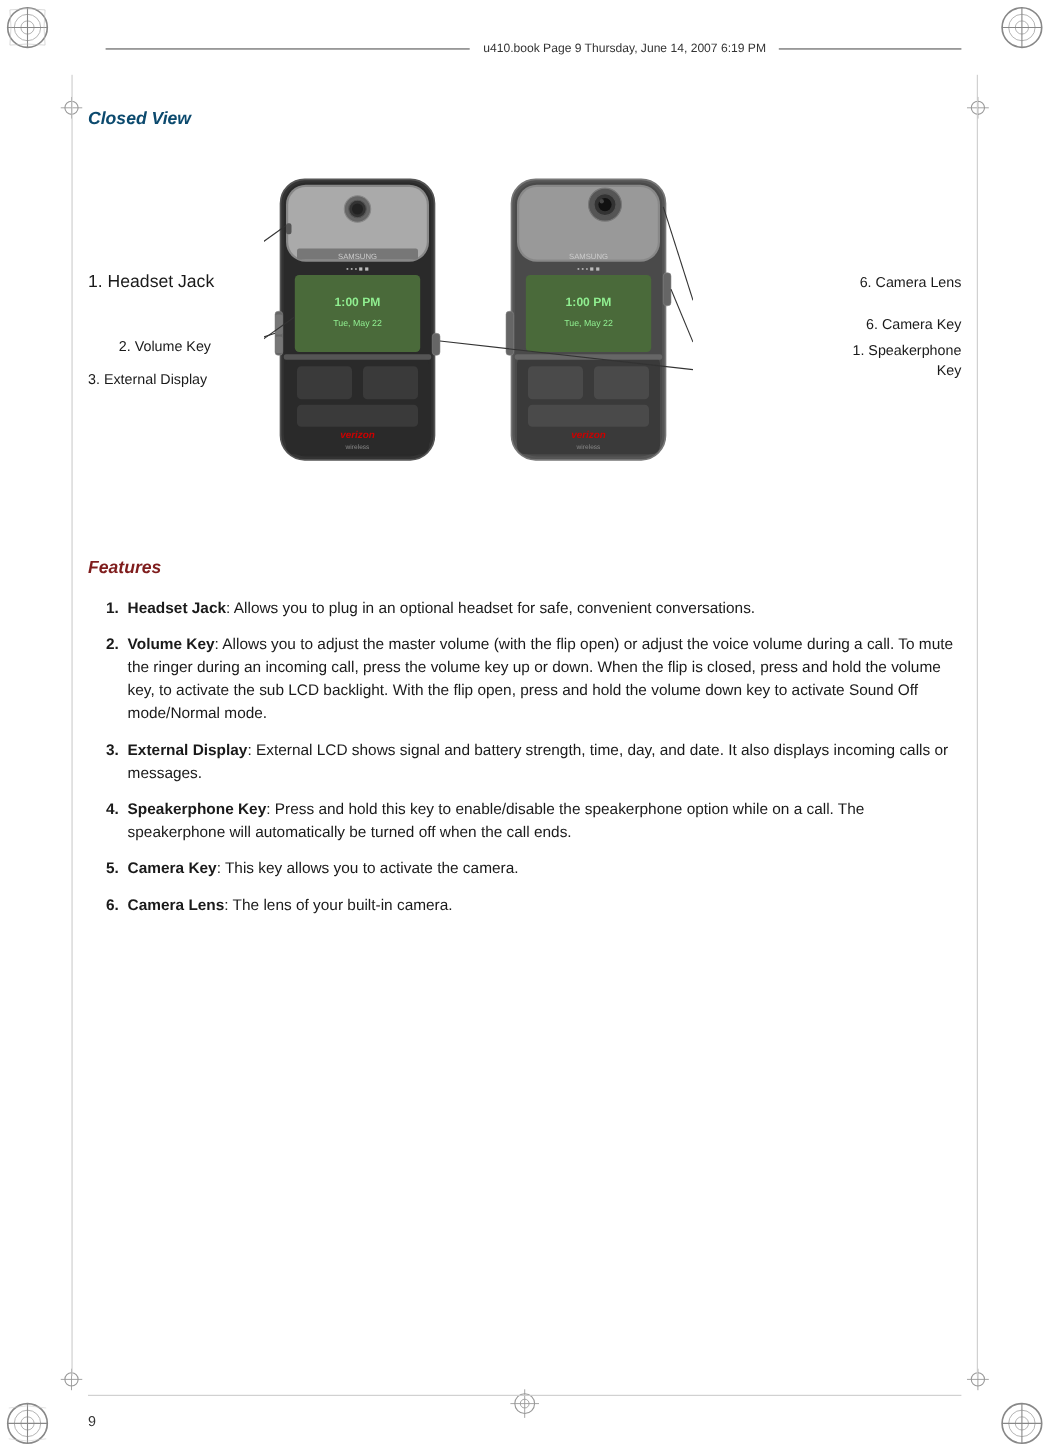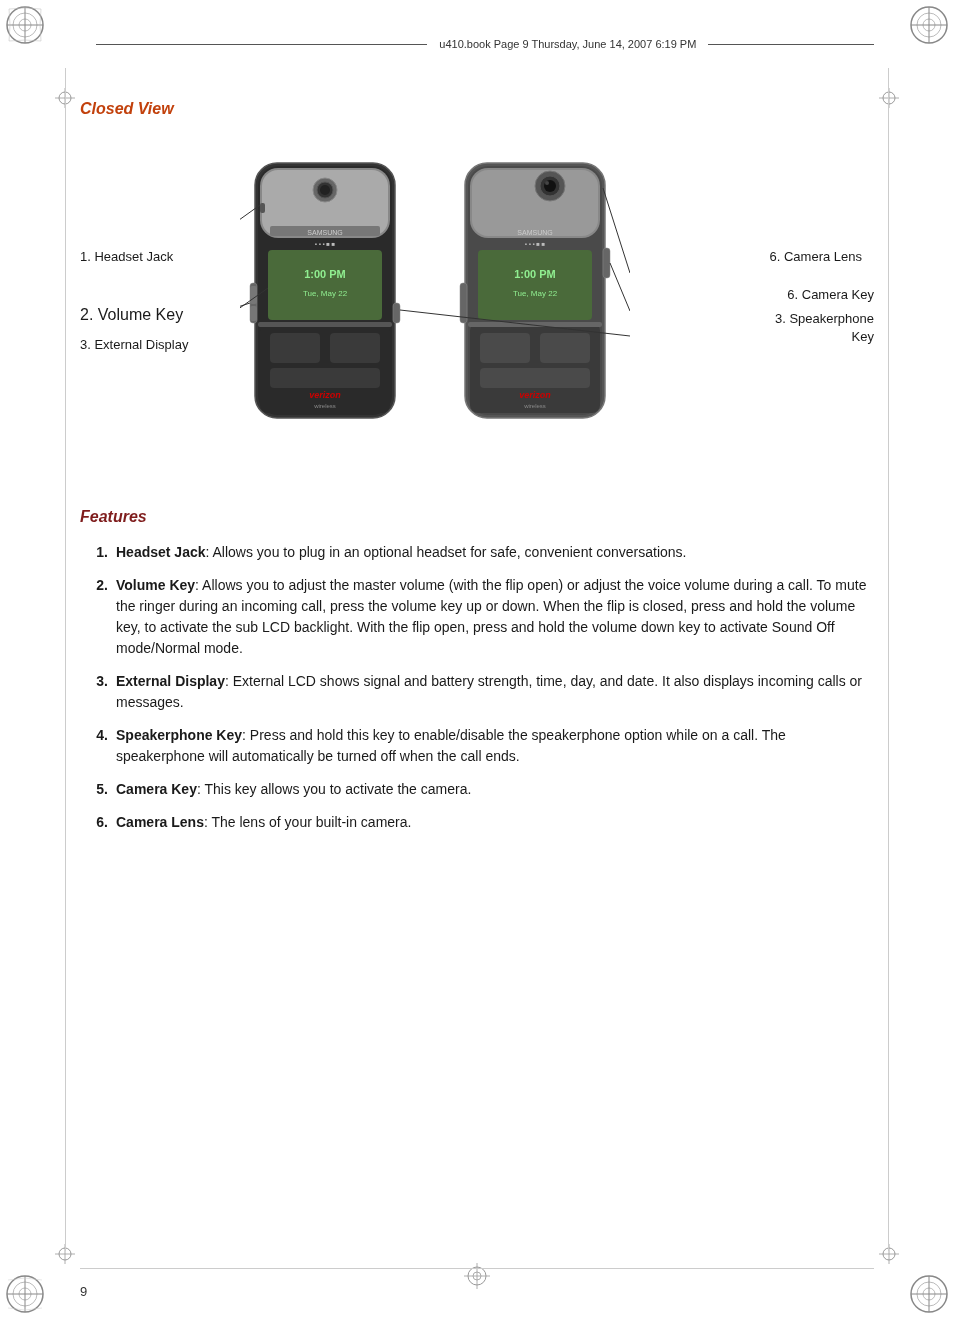--- a/index.html
+++ b/index.html
@@ -22,21 +22,21 @@
       left: 80px;
       right: 80px;
       bottom: 60px;
     }
 
     
     .page-title {
       font-style: italic;
       font-weight: bold;
       font-size: 16px;
-      color: #c2410c;
+      color: #0c4a6e;
       margin-top: 30px;
       margin-bottom: 20px;
     }
 
     
     .diagram-area {
       position: relative;
       width: 100%;
       height: 340px;
       margin-bottom: 30px;
@@ -151,24 +151,24 @@
 
 <div style="position:absolute;top:68px;right:65px;width:1px;bottom:68px;background:#ccc;"></div>
 
 <div class="page-content">
 
   <div class="page-title">Closed View</div>
 
   <div class="diagram-area">
 
     <div style="position:absolute;left:0;top:110px;">
-      <span style="font-size:13px;">1. Headset Jack</span>
+      <span style="font-size:16px;">1. Headset Jack</span>
     </div>
     <div style="position:absolute;left:0;top:168px;">
-      <span style="font-size:16px;">2. Volume Key</span>
+      <span style="font-size:13px;margin-left:28px;">2. Volume Key</span>
     </div>
     <div style="position:absolute;left:0;top:198px;">
       <span style="font-size:13px;">3. External Display</span>
     </div>
 
     <svg style="position:absolute;left:160px;top:10px;width:390px;height:300px;" viewBox="0 0 390 300">
 
       <rect x="15" y="15" width="140" height="255" rx="22" ry="22" fill="#333" stroke="#555" stroke-width="1.5"></rect>
       <rect x="18" y="18" width="134" height="249" rx="20" ry="20" fill="#2a2a2a"></rect>
 
@@ -248,28 +248,28 @@
 
       <line x1="-75" y1="213" x2="28" y2="140" stroke="#333" stroke-width="1"></line>
 
       <line x1="390" y1="125" x2="363" y2="40" stroke="#333" stroke-width="1"></line>
 
       <line x1="390" y1="163" x2="370" y2="115" stroke="#333" stroke-width="1"></line>
 
       <line x1="390" y1="188" x2="160" y2="162" stroke="#333" stroke-width="1"></line>
     </svg>
 
-    <div style="position:absolute;right:12px;top:110px;text-align:left;">
+    <div style="position:absolute;right:0;top:110px;text-align:left;">
       <span style="font-size:13px;">6. Camera Lens</span>
     </div>
     <div style="position:absolute;right:0;top:148px;text-align:left;">
       <span style="font-size:13px;">6. Camera Key</span>
     </div>
     <div style="position:absolute;right:0;top:172px;text-align:left;">
-      <span style="font-size:13px;">3. Speakerphone</span>
+      <span style="font-size:13px;">1. Speakerphone</span>
     </div>
     <div style="position:absolute;right:0;top:190px;text-align:left;">
       <span style="font-size:13px;">Key</span>
     </div>
   </div>
 
   <div>
     <div class="features-title">Features</div>
 
     <ol style="list-style:none;padding:0;">

